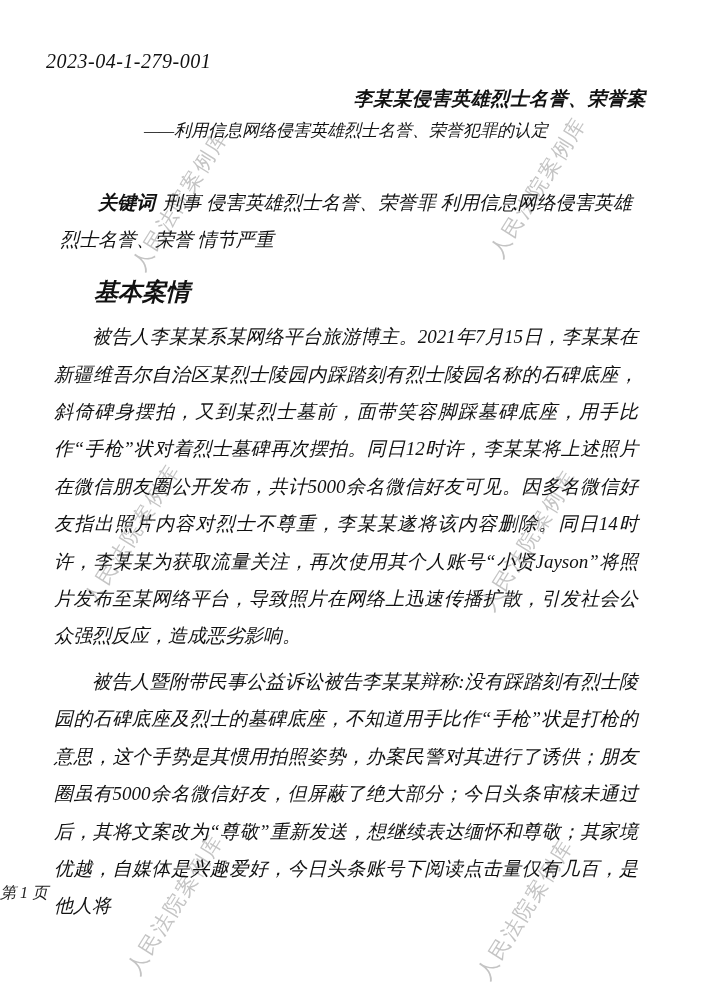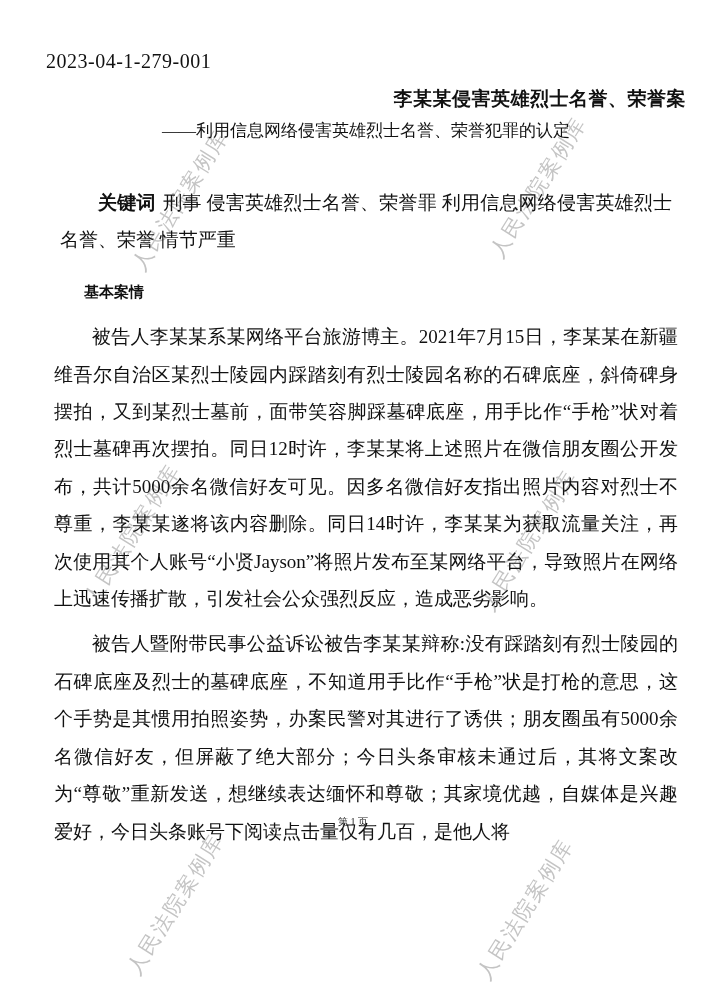--- a/index.html
+++ b/index.html
@@ -37,21 +37,22 @@
   .wm:nth-child(2) { left: 538px; top: 187px; }
   .wm:nth-child(3) { left: 132px; top: 534px; }
   .wm:nth-child(4) { left: 529px; top: 540px; }
   .wm:nth-child(5) { left: 175px; top: 904px; }
   .wm:nth-child(6) { left: 525px; top: 909px; }
 
   
   .content {
     position: relative;
     z-index: 1;
-    padding: 48px 20px 0 46px;
+    padding: 48px 60px 0 46px;
+    font-style: italic;
   }
   .case-number {
     font-size: 20px;
     line-height: 26px;
     letter-spacing: 0.5px;
   }
   .doc-title {
     margin: 10px 0 0 0;
     text-align: right;
     font-size: 19px;
@@ -74,39 +75,38 @@
   .keywords-para {
     margin: 14px;
     text-indent: 2em;
   }
   .kw-label {
     font-weight: bold;
     font-family: "Liberation Sans", "DejaVu Sans", sans-serif;
     margin-right: 0.4em;
   }
   .section-heading {
-    margin: 8px;
+    margin: 0;
     text-indent: 2em;
-    font-size: 15px;
+    font-size: 24px;
     line-height: 37.4px;
     font-weight: bold;
     font-family: "Liberation Sans", "DejaVu Sans", sans-serif;
   }
   .body-para {
     margin: 8px;
     text-indent: 2em;
   }
   .page-footer {
     position: absolute;
     left: 0;
     right: 0;
     bottom: 21px;
     z-index: 1;
-    text-align: center;
-    font-size: 10px;
+    font-size: 16px;
     color: #222222;
   }
 </style>
 </head>
 <body>
 
 <div class="page">
 
   <div class="watermark-layer">
     <span class="wm" style="color: rgb(196, 196, 196);">人民法院案例库</span>

